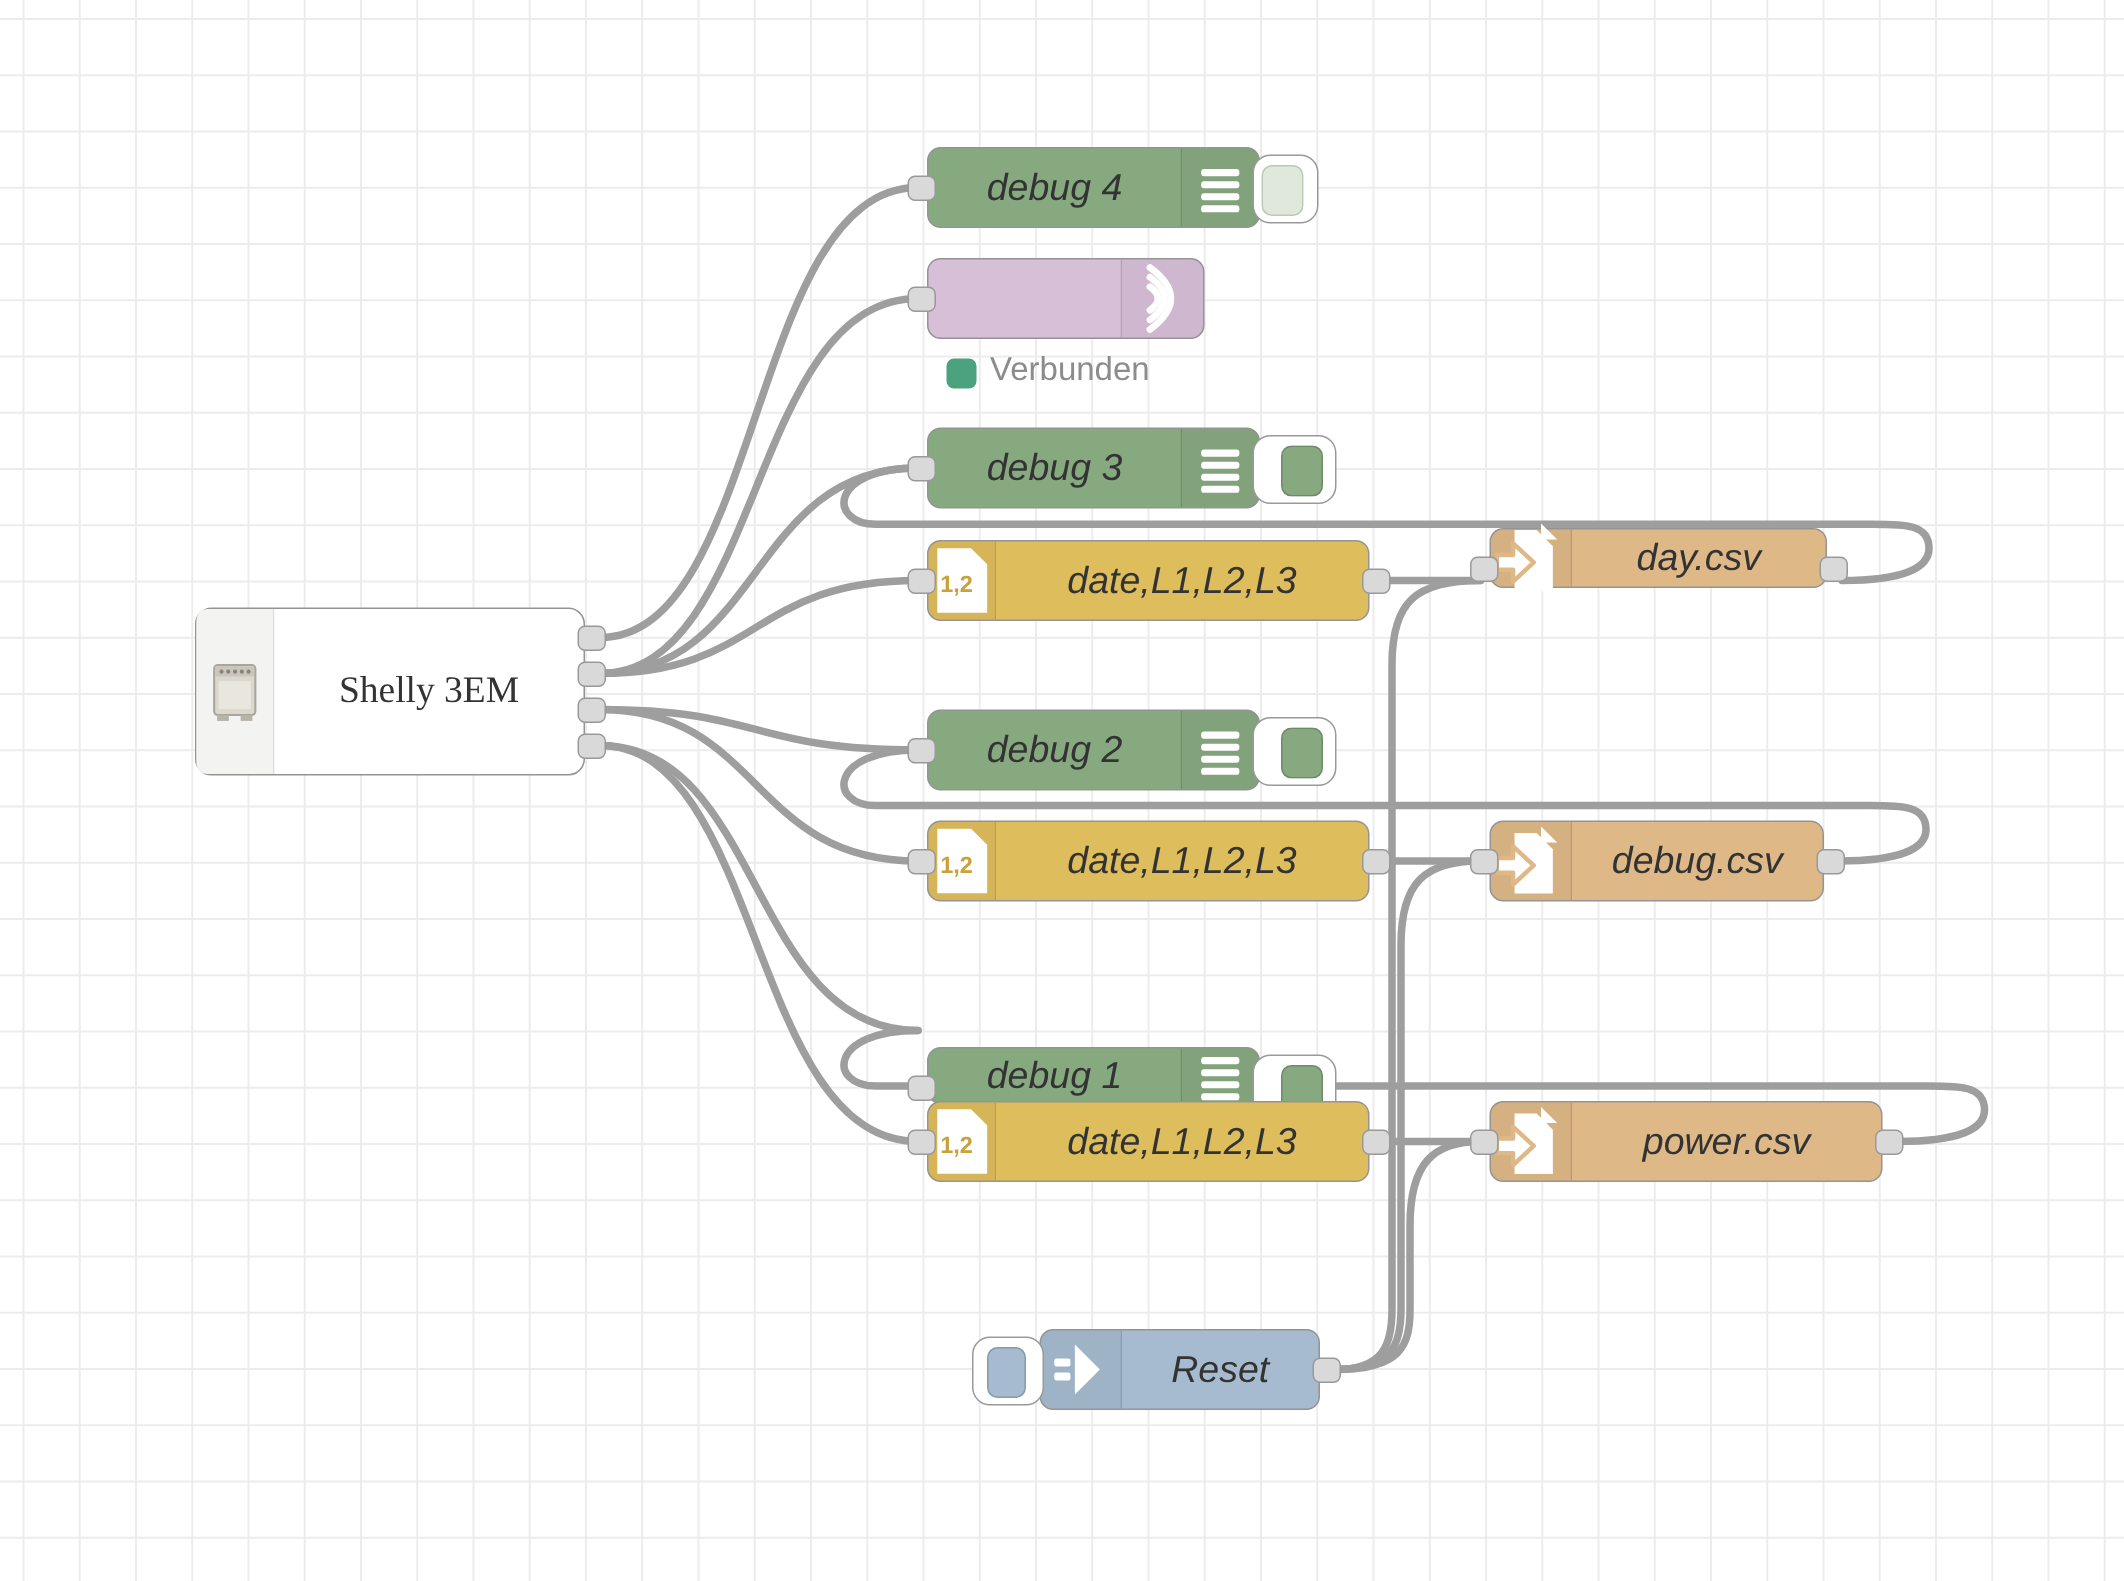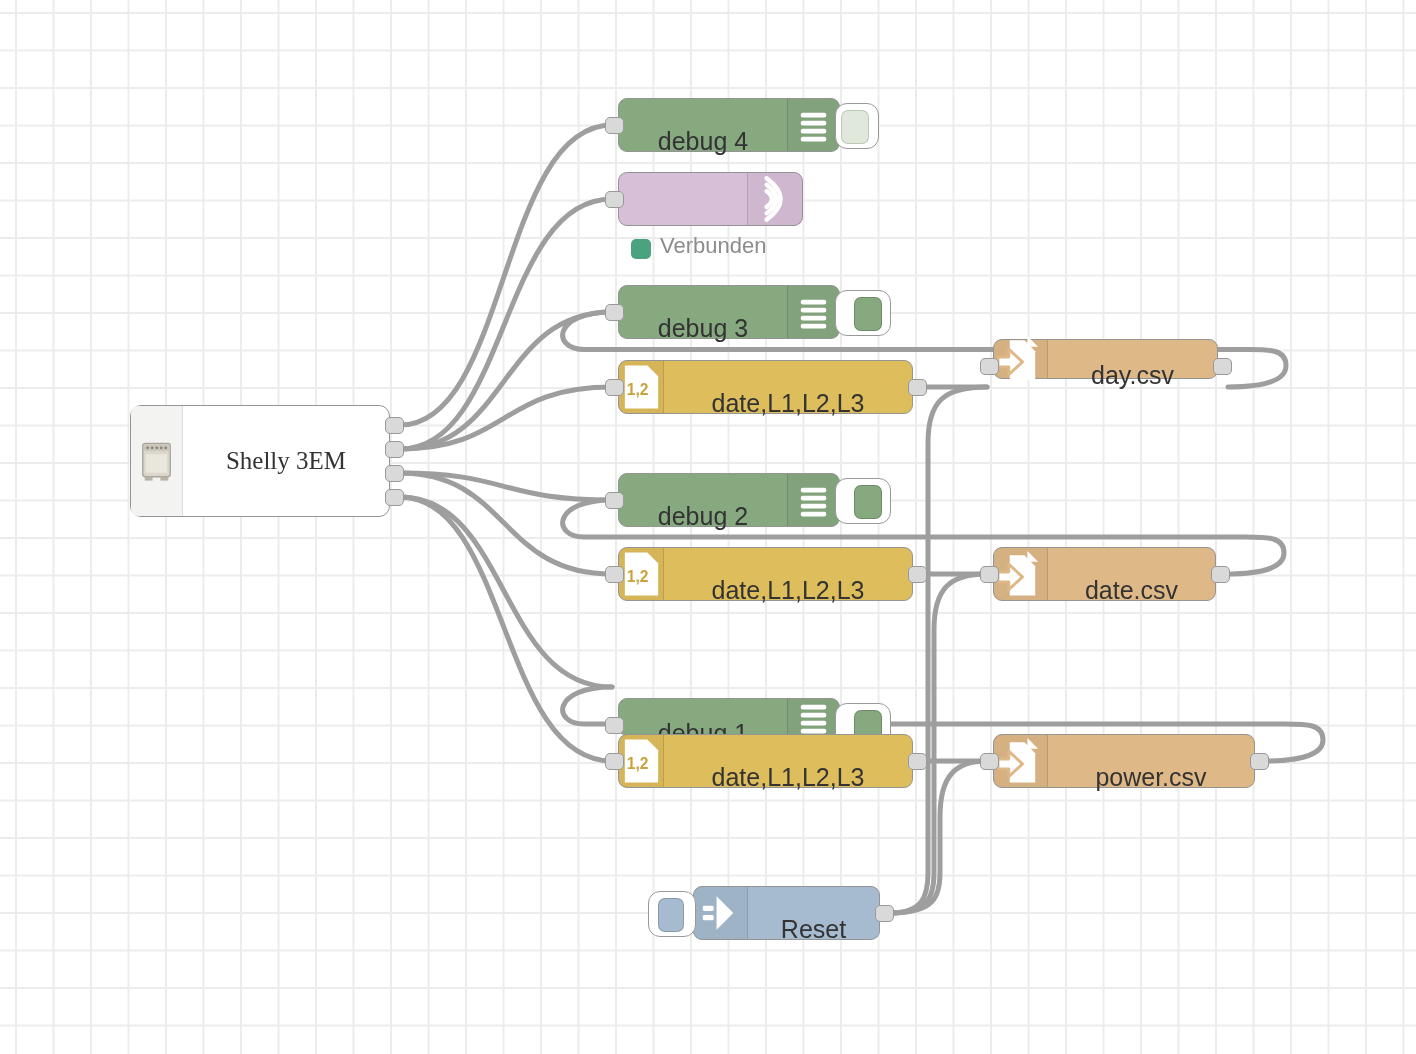--- a/index.html
+++ b/index.html
@@ -22,21 +22,21 @@
     position:absolute;top:0;bottom:0;display:flex;align-items:center;justify-content:center;
     background:rgba(0,0,0,0.04);
   }
   .strip.left{left:0;border-right:1.6px solid rgba(0,0,0,0.13);border-radius:7px 0 0 7px;}
   .strip.right{right:0;border-left:1.6px solid rgba(0,0,0,0.13);border-radius:0 7px 7px 0;}
   .strip.plain{background:#f3f3f1;border-right:1.6px solid #dcdcdc;}
   .node-label{
     position:absolute;top:0;height:100%;display:flex;align-items:center;justify-content:center;
     color:#333;font-size:25px;white-space:nowrap;
   }
-  .node-label.it{margin-top:16px;}
+  .node-label.it{font-style:italic;}
   .port{
     position:absolute;width:19px;height:17px;background:#d9d9d9;
     border:1.8px solid #999;border-radius:5px;z-index:4;
   }
   .toggle-frame{
     position:absolute;background:#fff;border:1.8px solid #999;border-radius:12px;z-index:1;
   }
   .toggle-knob{
     position:absolute;width:28px;border-radius:7px;z-index:2;
   }
@@ -139,21 +139,21 @@
         <div class="strip left" style="width: 45px;">
           <svg width="45" height="54" viewBox="0 0 45 54">
             <path d="M6 5 h23 l11 11 v33 h-34 z" fill="#fff"></path>
             <text x="8" y="35" font-size="16" font-weight="bold" fill="#c9a23c" font-family="Liberation Sans, sans-serif">1,2</text>
           </svg>
         </div>
         <div class="node-label it" style="left: 45px; right: 0px;">date,L1,L2,L3</div>
         <div class="port" style="left: -14px; top: 17.5px;"></div>
         <div class="port" style="left: 289px; top: 17.5px;"></div>
       </div>
-      <div class="node" style="left: 993px; top: 339px; width: 225px; height: 40px; background: rgb(222, 184, 135);">
+      <div class="node" style="left: 993px; top: 352px; width: 225px; height: 40px; background: rgb(222, 184, 135);">
         <div class="strip left" style="width: 54px;">
           <svg width="54" height="54" viewBox="0 0 54 54">
             <path d="M16 8 h15 l11 11 v30 h-26 z" fill="#fff"></path>
             <path d="M34 3.5 l11 11 h-11 z" fill="#fff"></path>
             <path d="M4 25 h11 v-8 l14 13 -14 13 v-8 H4 z" fill="#fff" stroke="#deb887" stroke-width="3" stroke-linejoin="round"></path>
           </svg>
         </div>
         <div class="node-label it" style="left: 54px; right: 0px;">day.csv</div>
         <div class="port" style="left: -14px; top: 17.5px;"></div>
         <div class="port" style="left: 219px; top: 17.5px;"></div>
@@ -185,21 +185,21 @@
         <div class="port" style="left: 289px; top: 17.5px;"></div>
       </div>
       <div class="node" style="left: 993px; top: 547px; width: 223px; height: 54px; background: rgb(222, 184, 135);">
         <div class="strip left" style="width: 54px;">
           <svg width="54" height="54" viewBox="0 0 54 54">
             <path d="M16 8 h15 l11 11 v30 h-26 z" fill="#fff"></path>
             <path d="M34 3.5 l11 11 h-11 z" fill="#fff"></path>
             <path d="M4 25 h11 v-8 l14 13 -14 13 v-8 H4 z" fill="#fff" stroke="#deb887" stroke-width="3" stroke-linejoin="round"></path>
           </svg>
         </div>
-        <div class="node-label it" style="left: 54px; right: 0px;">date.csv</div>
+        <div class="node-label it" style="left: 54px; right: 0px;">debug.csv</div>
         <div class="port" style="left: -14px; top: 17.5px;"></div>
         <div class="port" style="left: 217px; top: 17.5px;"></div>
       </div>
       <div class="node" style="left: 618px; top: 698px; width: 222px; height: 38px; background: rgb(135, 169, 128);">
         <div class="toggle-frame" style="left: 216px; top: 4px; width: 56px; height: 46px;">
           <div class="toggle-knob" style="top: 6px; height: 34px; right: 8px; background: rgb(135, 169, 128); border: 1.5px solid rgba(0, 0, 0, 0.18);"></div>
         </div>
         <div class="strip right" style="width: 52px;">
           <svg width="52" height="54" viewBox="0 0 52 54">
             <rect x="13" y="14.5" width="26" height="4.8" rx="2" fill="#fff"></rect>

